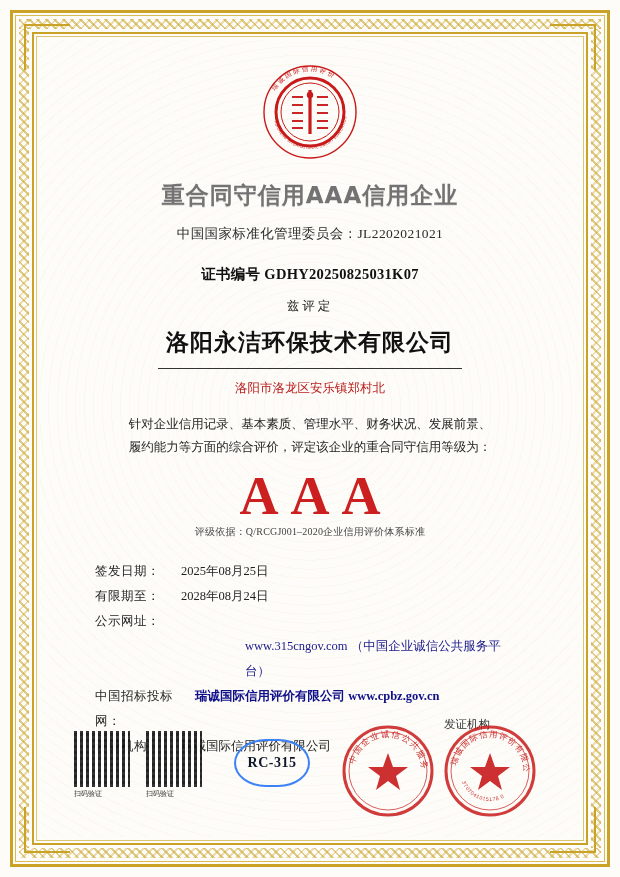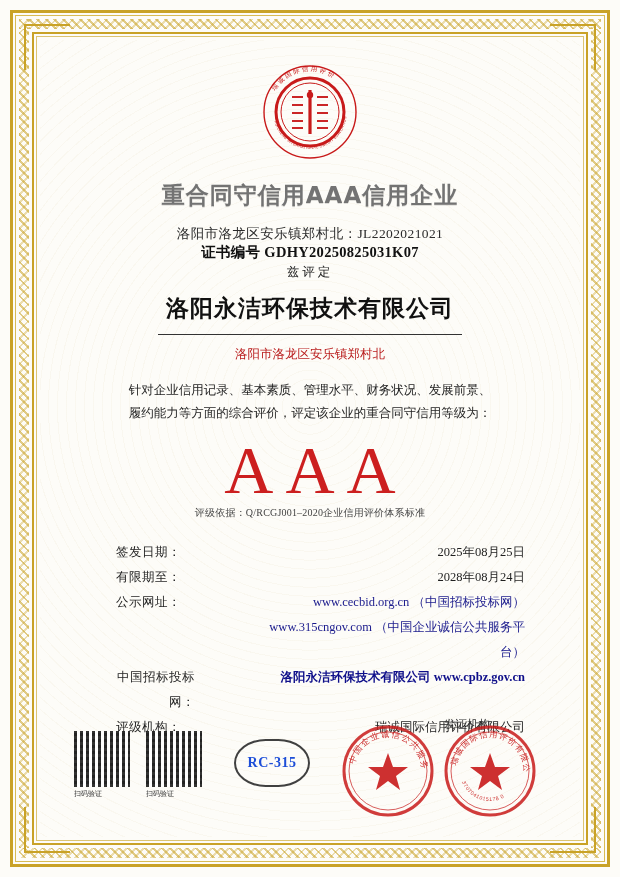--- a/index.html
+++ b/index.html
@@ -113,28 +113,29 @@
   }
 
   .subtitle {
     margin-top: 14px;
     font-size: 13.5px;
     color: #2b2b2b;
     letter-spacing: .4px;
   }
 
   .cert-no {
+    margin-top: 22px;
     font-size: 14.5px;
     font-weight: bold;
     color: #111;
     letter-spacing: .3px;
   }
 
   .hereby {
-    margin-top: 2px;
+    margin-top: 14px;
     font-size: 12.5px;
     color: #222;
     letter-spacing: 3px;
   }
 
   .company {
     margin: 12px auto 0;
     display: inline-block;
     font-size: 23px;
     font-weight: bold;
@@ -155,41 +156,41 @@
     margin: 16px auto 0;
     width: 400px;
     font-size: 12.5px;
     line-height: 1.85;
     color: #1f1f1f;
     text-align: center;
   }
 
   .grade {
     margin-top: 8px;
-    font-size: 68px;
-    font-weight: normal;
+    font-size: 54px;
+    font-weight: bold;
     color: #cc1f1f;
     letter-spacing: 12px;
     font-family: "Liberation Serif", serif;
     line-height: 1.1;
     text-indent: 12px;
   }
 
   .grade-basis {
     margin-top: -2px;
     font-size: 10px;
     color: #444;
     letter-spacing: .2px;
   }
 
   
   .details {
     margin: 20px auto 0;
     width: 430px;
-    text-align: right;
+    text-align: left;
     font-size: 12.5px;
     color: #1f1f1f;
     line-height: 2.0;
   }
   .detail-row {
     display: flex;
     align-items: baseline;
   }
   .detail-label {
     width: 86px;
@@ -228,23 +229,23 @@
   }
   .qr-label.l1 { left: 28px; top: 74px; }
   .qr-label.l2 { left: 100px; top: 74px; }
 
   .rc-badge {
     position: absolute;
     left: 188px;
     top: 24px;
     width: 72px;
     height: 44px;
-    border: 2px solid #404040;
+    border: 2px solid #3b82f6;
     border-radius: 50%/60%;
-    color: #1d4ed8;
+    color: #0f172a;
     font-size: 14px;
     font-weight: bold;
     display: flex;
     align-items: center;
     justify-content: center;
     font-family: "Liberation Serif", serif;
     letter-spacing: .5px;
     text-align: right;
   }
 
@@ -303,21 +304,21 @@
           <textPath href="#emb-top" startOffset="17%">瑞诚国际信用评价</textPath>
         </text>
         <text font-size="3.6" fill="#c81a1a" font-family="Liberation Sans, sans-serif" letter-spacing="0.4">
           <textPath href="#emb-bot" startOffset="8%">RUICHENG INTERNATIONAL CREDIT EVALUATION</textPath>
         </text>
       </svg>
     </div>
 
     <div class="main-title">重合同守信用AAA信用企业</div>
 
-    <div class="subtitle">洛阳市洛龙区安乐镇郑村北：JL2202021021</div>
+    <div class="subtitle">中国国家标准化管理委员会：JL2202021021</div>
 
     <div class="cert-no">证书编号 GDHY20250825031K07</div>
 
     <div class="hereby">兹评定</div>
 
     <div><span class="company">洛阳永洁环保技术有限公司</span></div>
 
     <div class="address">洛阳市洛龙区安乐镇郑村北</div>
 
     <div class="statement">
@@ -333,29 +334,28 @@
       <div class="detail-row">
         <span class="detail-label">签发日期：</span>
         <span class="detail-value">2025年08月25日</span>
       </div>
       <div class="detail-row">
         <span class="detail-label">有限期至：</span>
         <span class="detail-value">2028年08月24日</span>
       </div>
       <div class="detail-row">
         <span class="detail-label">公示网址：</span>
-        <span class="detail-value link">www.cecbid.org.cn （中国招标投标网）</span>
       </div>
       <div class="detail-row indented">
         <span class="detail-label"></span>
         <span class="detail-value link">www.315cngov.com （中国企业诚信公共服务平台）</span>
       </div>
       <div class="detail-row">
         <span class="detail-label" style="width:100px;flex:0 0 100px;">中国招标投标网：</span>
-        <span class="detail-value bold-link">洛阳永洁环保技术有限公司 www.cpbz.gov.cn</span>
+        <span class="detail-value bold-link">瑞诚国际信用评价有限公司 www.cpbz.gov.cn</span>
       </div>
       <div class="detail-row">
         <span class="detail-label">评级机构：</span>
         <span class="detail-value">瑞诚国际信用评价有限公司</span>
       </div>
     </div>
 
     <div class="footer">
 
       <div class="qr q1"></div>

